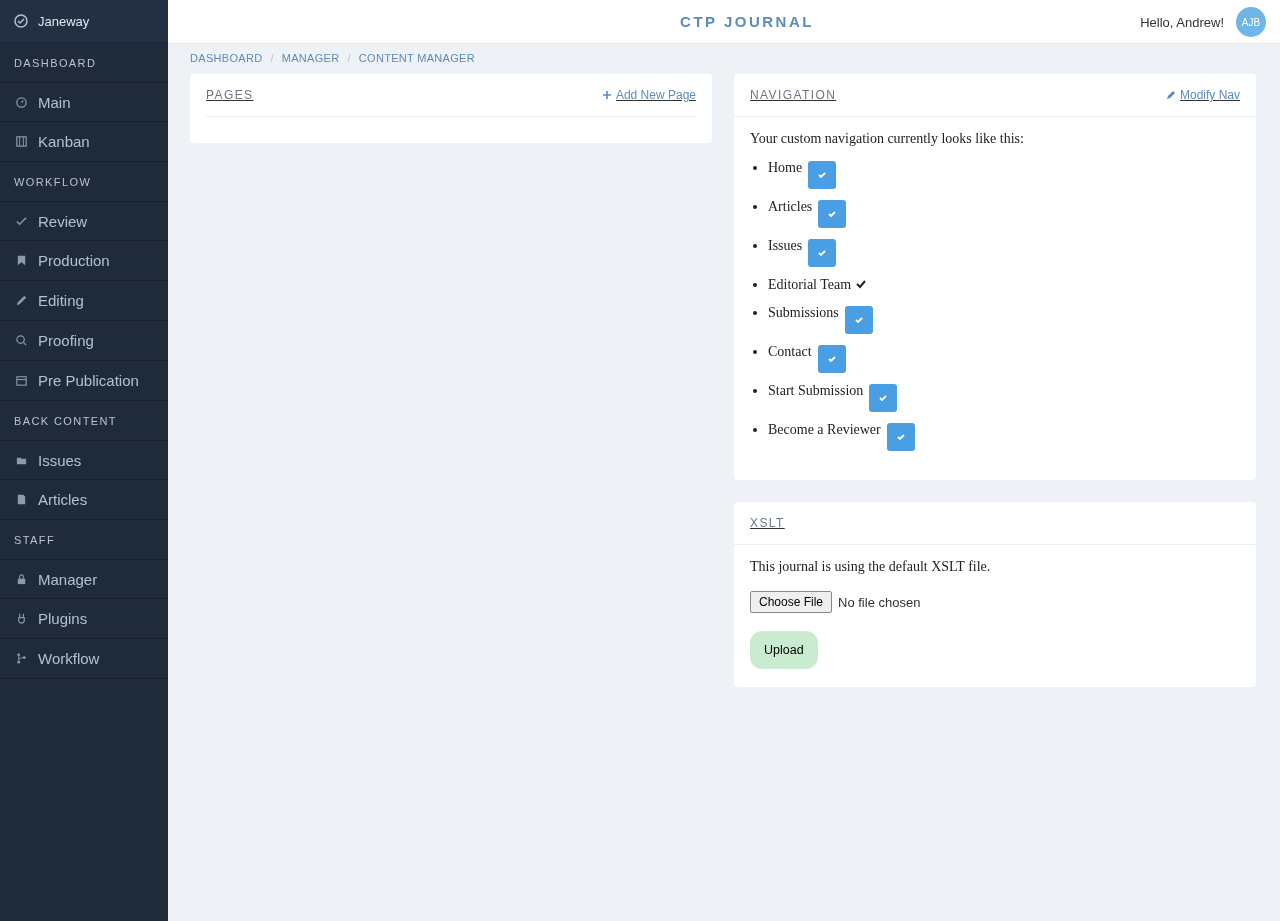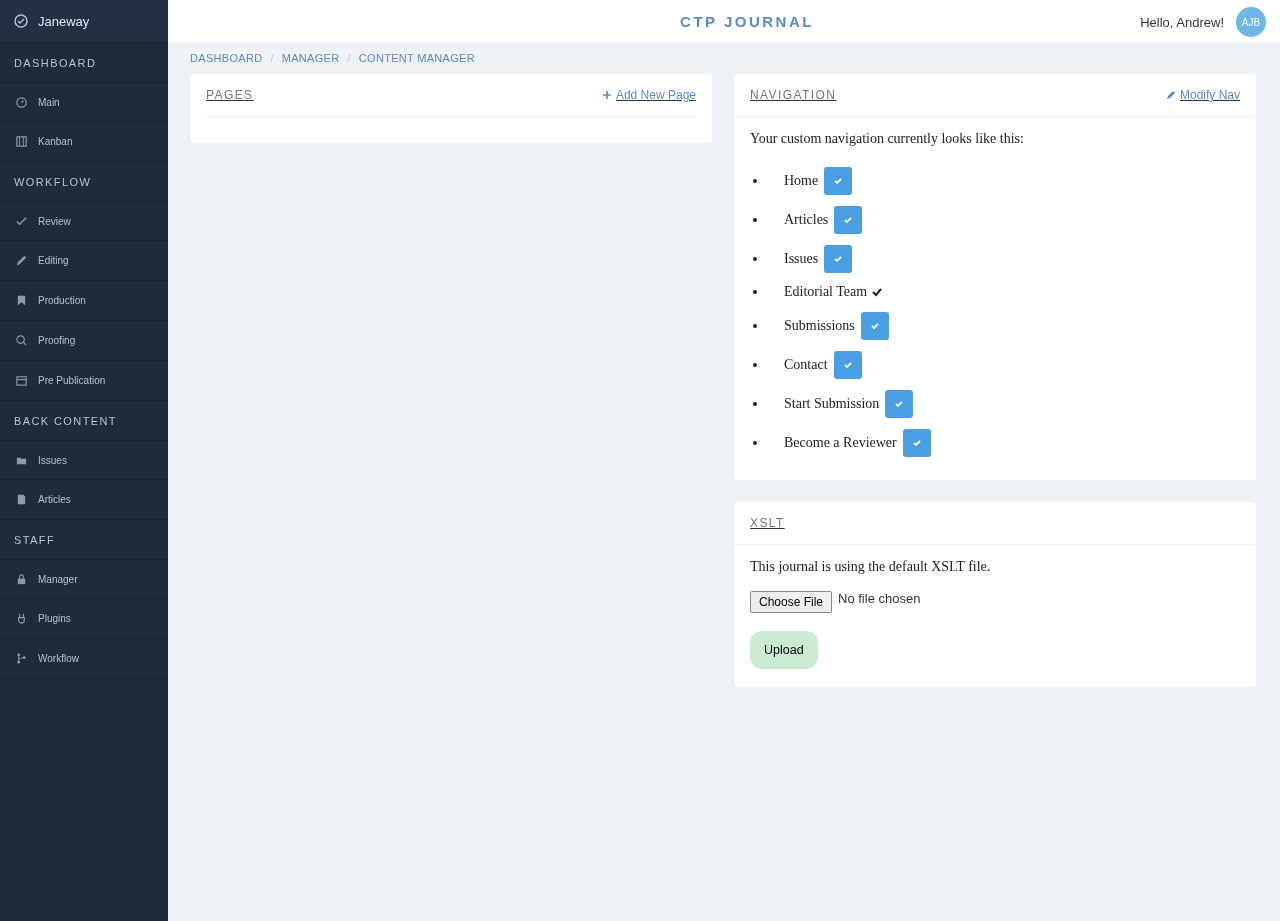--- a/index.html
+++ b/index.html
@@ -44,21 +44,21 @@
       display: flex;
       align-items: center;
       height: 40px;
       padding: 0 14px;
       border-top: 1px solid #18222f;
       border-bottom: 1px solid #18222f;
       cursor: pointer;
     }
     .sidebar-item + .sidebar-item { border-top: none; }
     .sidebar-item .icon { width: 14px; margin-right: 10px; display:flex; align-items:center; justify-content:center; }
-    .sidebar-item .label { font-size: 10px; color: #b3c0ce; }
+    .sidebar-item .label { font-size: 15px; color: #b3c0ce; }
 
     
     .topbar {
       position: fixed;
       top: 0; left: 168px; right: 0;
       height: 44px;
       background: #fff;
       border-bottom: 1px solid #e4e7ec;
       display: flex;
       align-items: center;
@@ -138,35 +138,35 @@
     .nav-intro { font-size: 14px; color: #222; margin-bottom: 14px; font-family: Georgia, "Times New Roman", serif; }
 
     ul.nav-items { list-style: disc; padding-left: 18px; }
     ul.nav-items li {
       font-size: 14px;
       color: #222;
       margin-bottom: 0;
       line-height: 1;
       font-family: Georgia, "Times New Roman", serif;
     }
-    ul.nav-items li .row { display: inline-flex; align-items: center; height: 39px; margin-left: 16px; }
+    ul.nav-items li .row { display: inline-flex; align-items: flex-start; height: 39px; }
     ul.nav-items li.short .row { height: 28px; }
     .check-btn {
       display: inline-flex;
       align-items: center;
       justify-content: center;
       width: 28px; height: 28px;
       background: #4a9ee4;
       border-radius: 3px;
       margin-left: 6px;
     }
     .check-plain { margin-left: 4px; display:inline-flex; }
 
     .xslt-text { font-size: 14px; color: #222; margin-bottom: 16px; font-family: Georgia, "Times New Roman", serif; }
-    .file-row { display: flex; align-items: flex-start; margin-bottom: 18px; }
+    .file-row { display: flex; align-items: center; margin-bottom: 18px; }
     .choose-file-btn {
       font-family: Arial, sans-serif;
       font-size: 12px;
       padding: 3px 8px;
       background: #efefef;
       border: 1px solid #888;
       border-radius: 2px;
       cursor: pointer;
     }
     .no-file { margin-left: 6px; font-size: 13px; font-family: Arial, sans-serif; }
@@ -218,32 +218,32 @@
         <span class="icon">
           <svg width="13" height="13" viewBox="0 0 14 14">
             <path d="M2 7l3 3 7-7" stroke="#8d9aab" stroke-width="1.6" fill="none"></path>
           </svg>
         </span>
         <span class="label">Review</span>
       </div>
       <div class="sidebar-item">
         <span class="icon">
           <svg width="13" height="13" viewBox="0 0 14 14">
+            <path d="M3 2h8v10l-4-3-4 3z" fill="#8d9aab"></path>
+          </svg>
+        </span>
+        <span class="label">Production</span>
+      </div>
+      <div class="sidebar-item">
+        <span class="icon">
+          <svg width="13" height="13" viewBox="0 0 14 14">
             <path d="M2 12l1-3 7-7 2 2-7 7-3 1z" fill="#8d9aab"></path>
           </svg>
         </span>
         <span class="label">Editing</span>
-      </div>
-      <div class="sidebar-item">
-        <span class="icon">
-          <svg width="13" height="13" viewBox="0 0 14 14">
-            <path d="M3 2h8v10l-4-3-4 3z" fill="#8d9aab"></path>
-          </svg>
-        </span>
-        <span class="label">Production</span>
       </div>
       <div class="sidebar-item">
         <span class="icon">
           <svg width="13" height="13" viewBox="0 0 14 14">
             <circle cx="6" cy="6" r="4" fill="none" stroke="#8d9aab" stroke-width="1.3"></circle>
             <path d="M9 9l3 3" stroke="#8d9aab" stroke-width="1.3"></path>
           </svg>
         </span>
         <span class="label">Proofing</span>
       </div>

